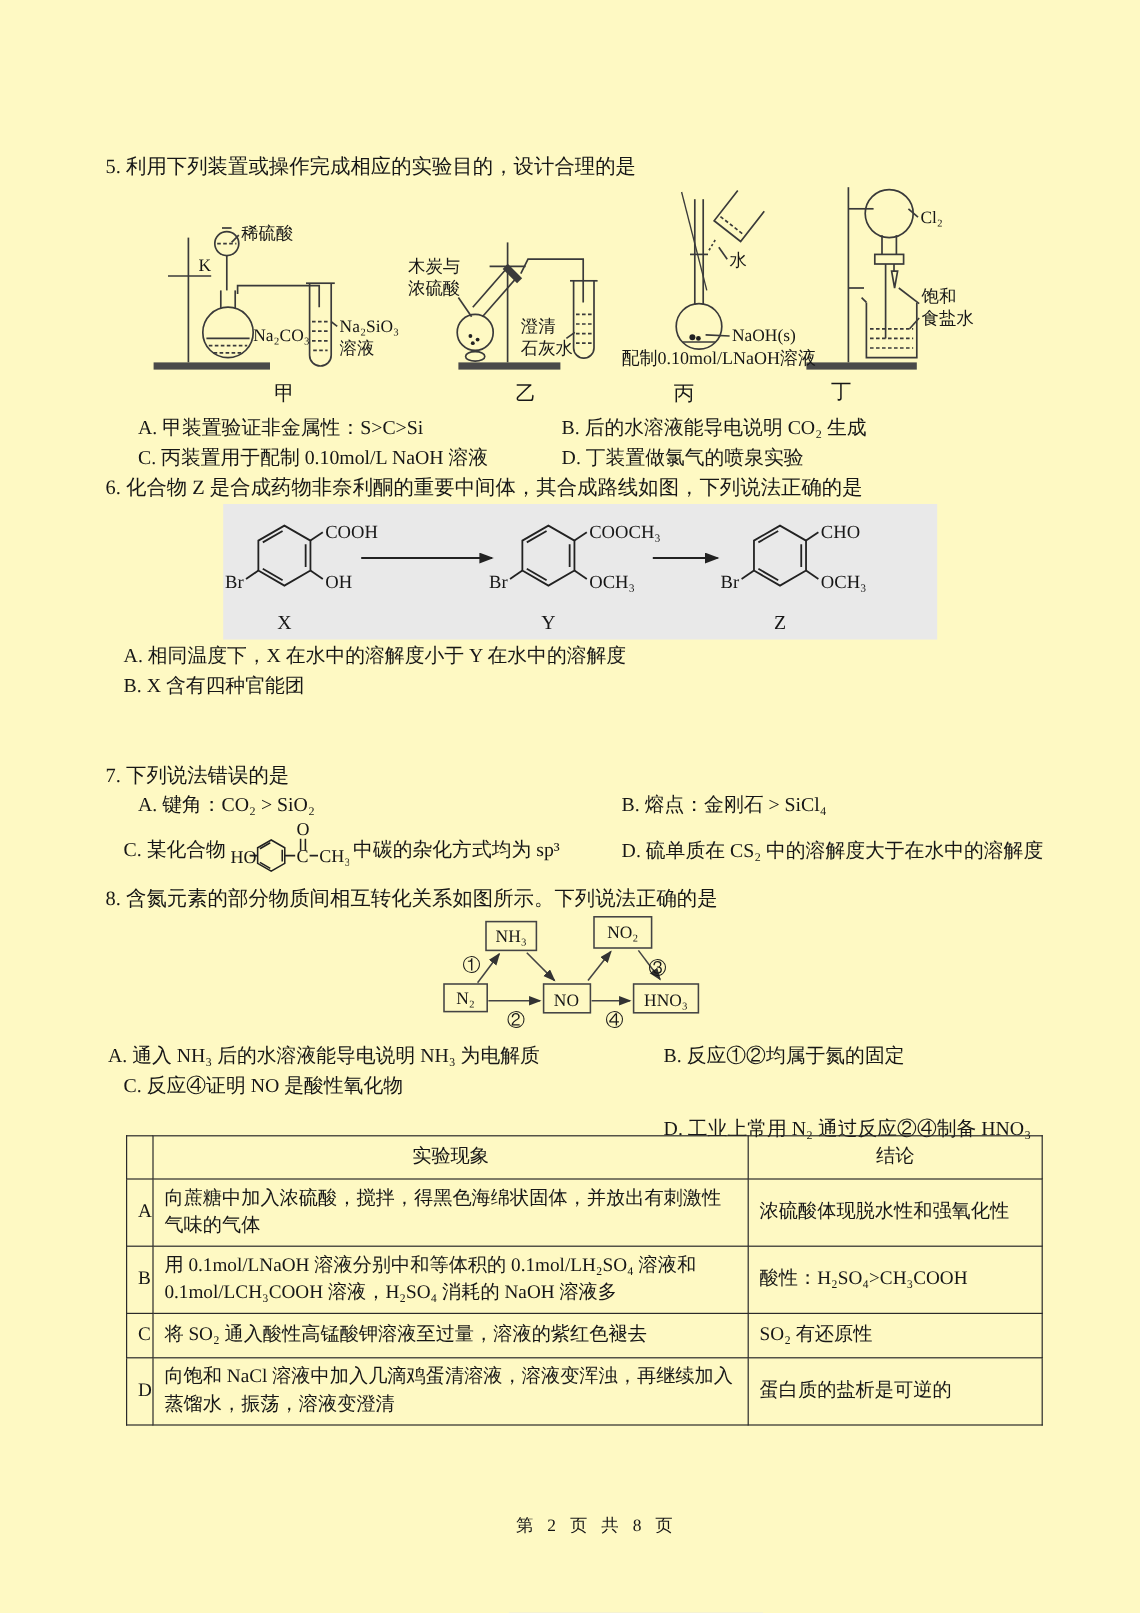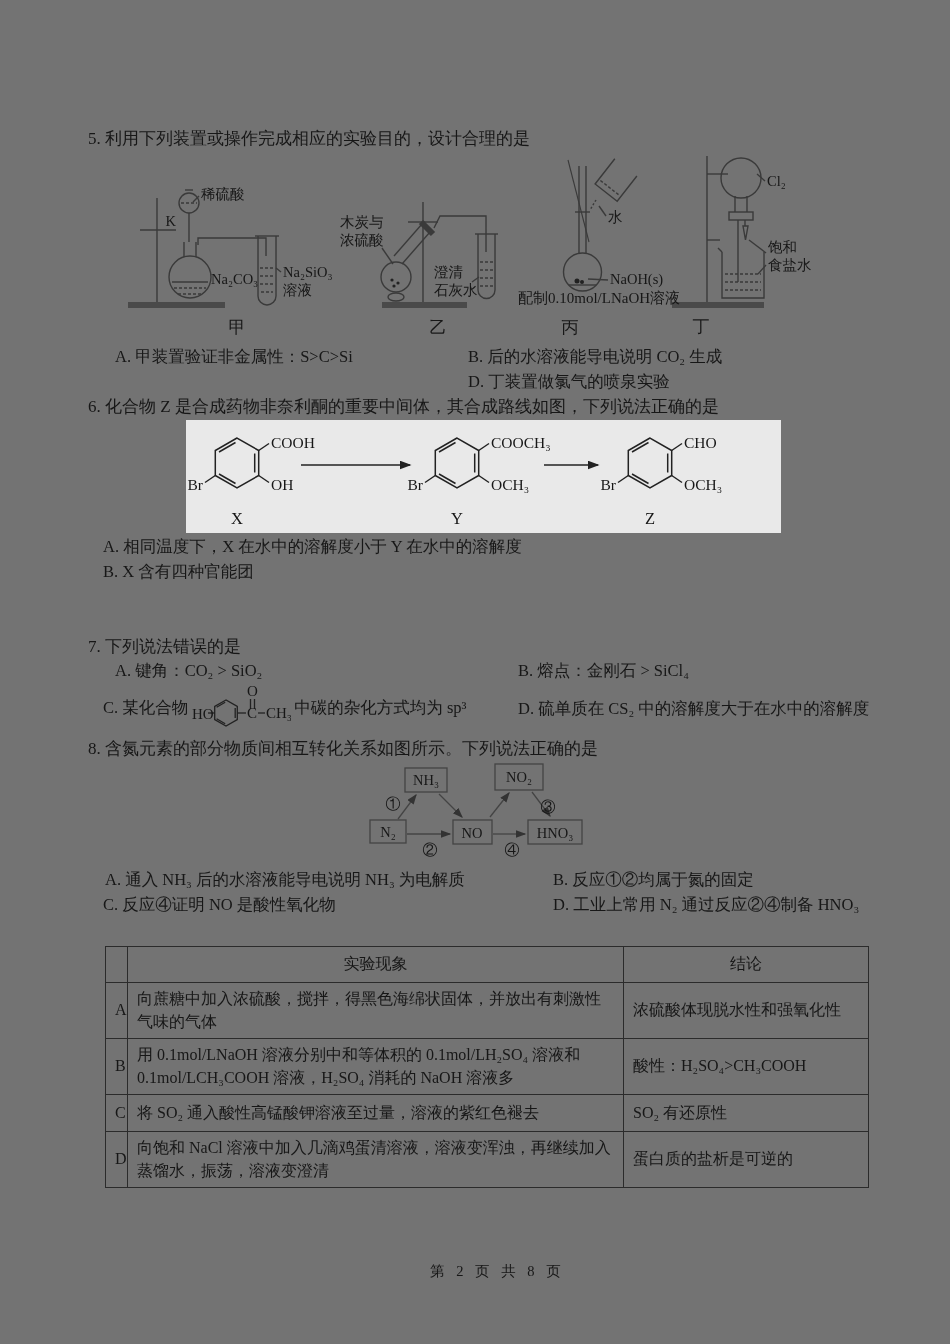--- a/index.html
+++ b/index.html
@@ -1,18 +1,18 @@
 <!DOCTYPE html>
 <html lang="zh"><head>
 <meta charset="utf-8">
 <style>
   html,body{margin:0;padding:0;background:#e8e8e8;}
   .page{
     position:relative;width:950px;height:1344px;margin:0 auto;
-    background:#737373;color:#171717;
+    background:#fef9c3;color:#171717;
     font-family:"Liberation Serif","DejaVu Serif",serif;
     overflow:hidden;
   }
   .abs{position:absolute;}
   .stem{font-size:17px;white-space:nowrap;}
   .opt{font-size:16.5px;white-space:nowrap;}
   svg text{fill:#171717;font-family:"Liberation Serif","DejaVu Serif",serif;}
   .svglabel{font-size:14.5px;}
   .svgcap{font-size:17px;}
   .svgnote{font-size:15px;}
@@ -140,20 +140,21 @@
     <text class="svgcap" x="470" y="183" text-anchor="middle">丙</text>
 
     <text class="svglabel" x="667" y="36">Cl₂</text>
     <text class="svglabel" x="668" y="102">饱和</text>
     <text class="svglabel" x="668" y="120">食盐水</text>
     <text class="svgcap" x="601" y="182" text-anchor="middle">丁</text>
   </svg>
 
   <div class="abs opt" style="left:115px;top:346px;">A. 甲装置验证非金属性：S&gt;C&gt;Si</div>
   <div class="abs opt" style="left:468px;top:346px;">B. 后的水溶液能导电说明 CO₂ 生成</div>
+  <div class="abs opt" style="left:115px;top:371px;">C. 丙装置用于配制 0.10mol/L NaOH 溶液</div>
   <div class="abs opt" style="left:468px;top:371px;">D. 丁装置做氯气的喷泉实验</div>
 
   <div class="abs stem" style="left:88px;top:395px;">6. 化合物 Z 是合成药物非奈利酮的重要中间体，其合成路线如图，下列说法正确的是</div>
 
   <svg class="abs" style="left:186px;top:420px;background:#e9e9e9;" width="595" height="113" viewBox="0 0 595 113">
     <defs>
       <marker id="arr6" markerWidth="9" markerHeight="8" refX="7" refY="3" orient="auto">
         <path d="M0,0 L8,3 L0,6 z" fill="#222"></path>
       </marker>
       <g id="benz" stroke="#222" stroke-width="1.5" fill="none">
@@ -243,24 +244,24 @@
     <text class="ndiagtxt" x="159" y="24" text-anchor="middle">NO₂</text>
     <text class="ndiagtxt" x="28" y="79" text-anchor="middle">N₂</text>
     <text class="ndiagtxt" x="112" y="80" text-anchor="middle">NO</text>
     <text class="ndiagtxt" x="195" y="80" text-anchor="middle">HNO₃</text>
     <text class="ncirc" x="33" y="51" text-anchor="middle">①</text>
     <text class="ncirc" x="70" y="97" text-anchor="middle">②</text>
     <text class="ncirc" x="188" y="54" text-anchor="middle">③</text>
     <text class="ncirc" x="152" y="97" text-anchor="middle">④</text>
   </svg>
 
-  <div class="abs opt" style="left:105px;top:869px;">A. 通入 NH₃ 后的水溶液能导电说明 NH₃ 为电解质</div>
+  <div class="abs opt" style="left:90px;top:869px;">A. 通入 NH₃ 后的水溶液能导电说明 NH₃ 为电解质</div>
   <div class="abs opt" style="left:553px;top:869px;">B. 反应①②均属于氮的固定</div>
   <div class="abs opt" style="left:103px;top:894px;">C. 反应④证明 NO 是酸性氧化物</div>
-  <div class="abs opt" style="left:553px;top:894px;">D. 工业上常用 N₂ 通过反应②④制备 HNO₃</div>
+  <div class="abs opt" style="left:553px;top:930px;">D. 工业上常用 N₂ 通过反应②④制备 HNO₃</div>
 
 
   <table class="q9 abs" style="left:105px;top:946px;width:763px;padding-left:41px;">
     <colgroup>
         <col style="width:22px">
         <col style="width:496px">
         <col style="width:245px">
       </colgroup>
     <tbody>
         <tr style="height:36px">

